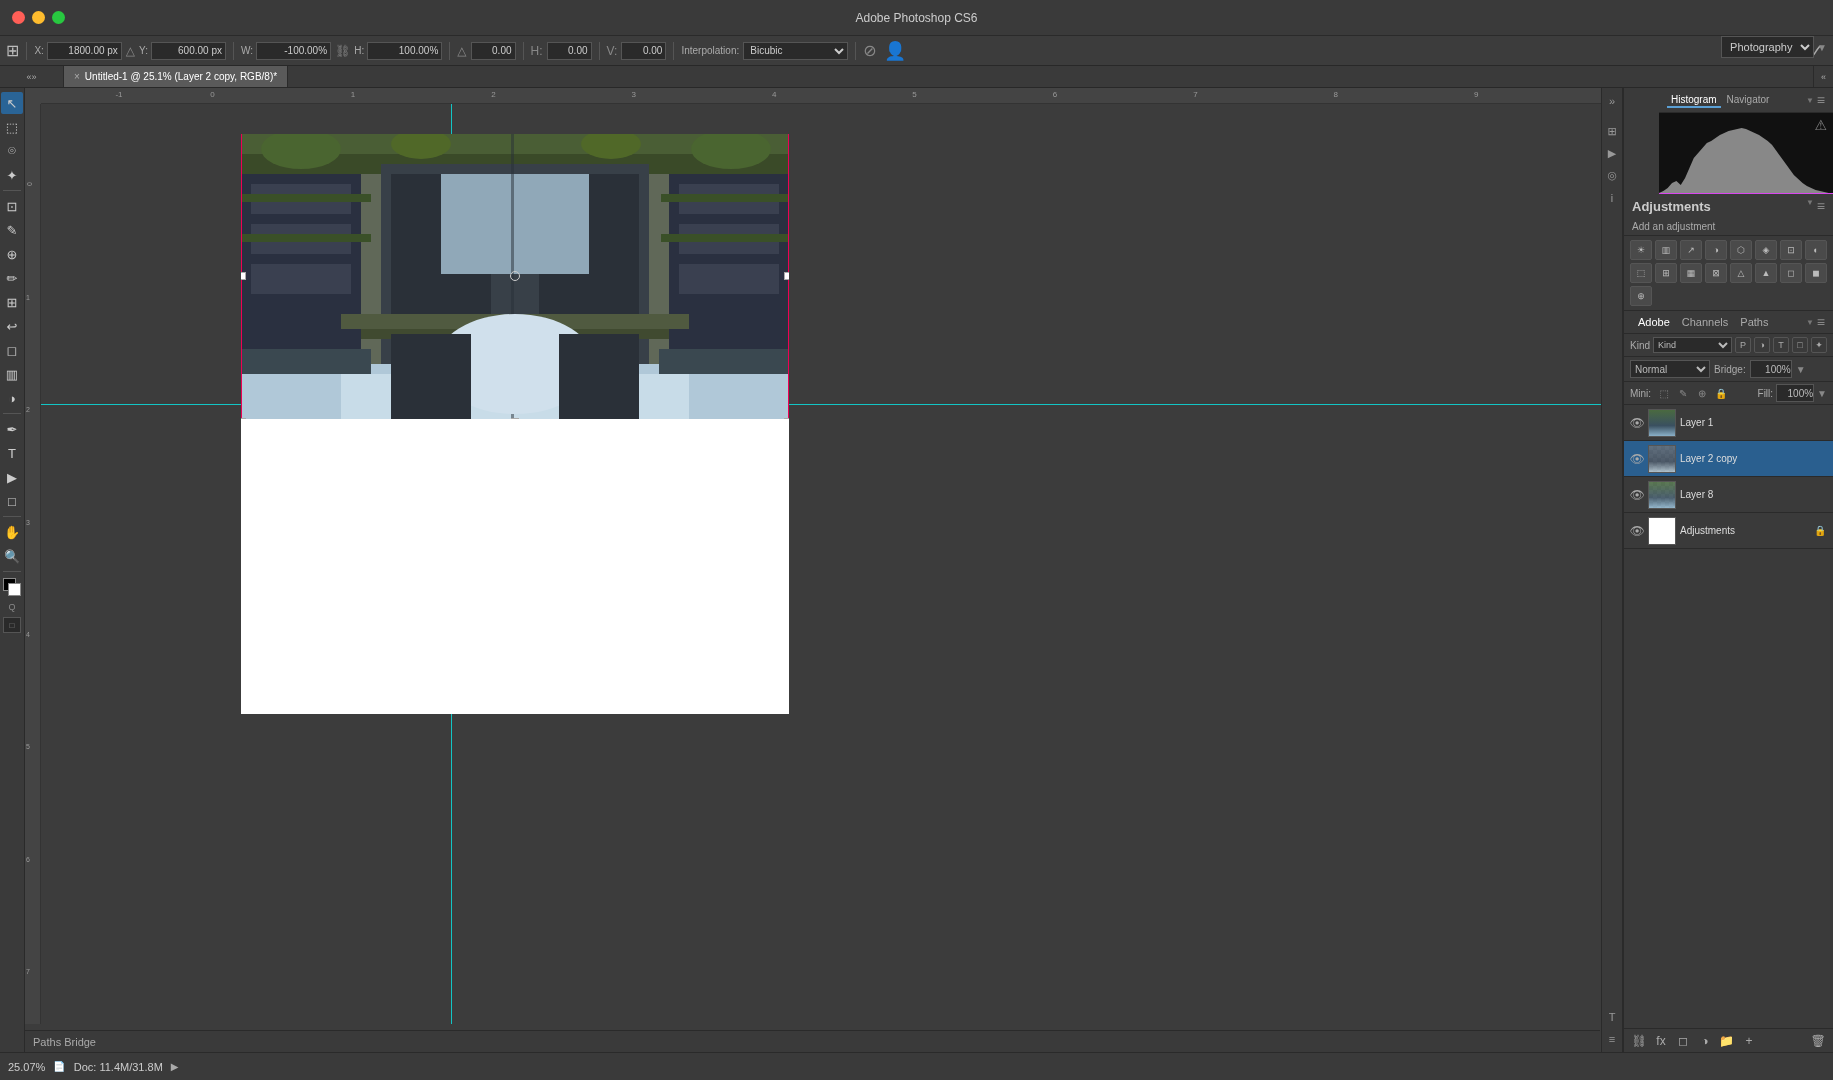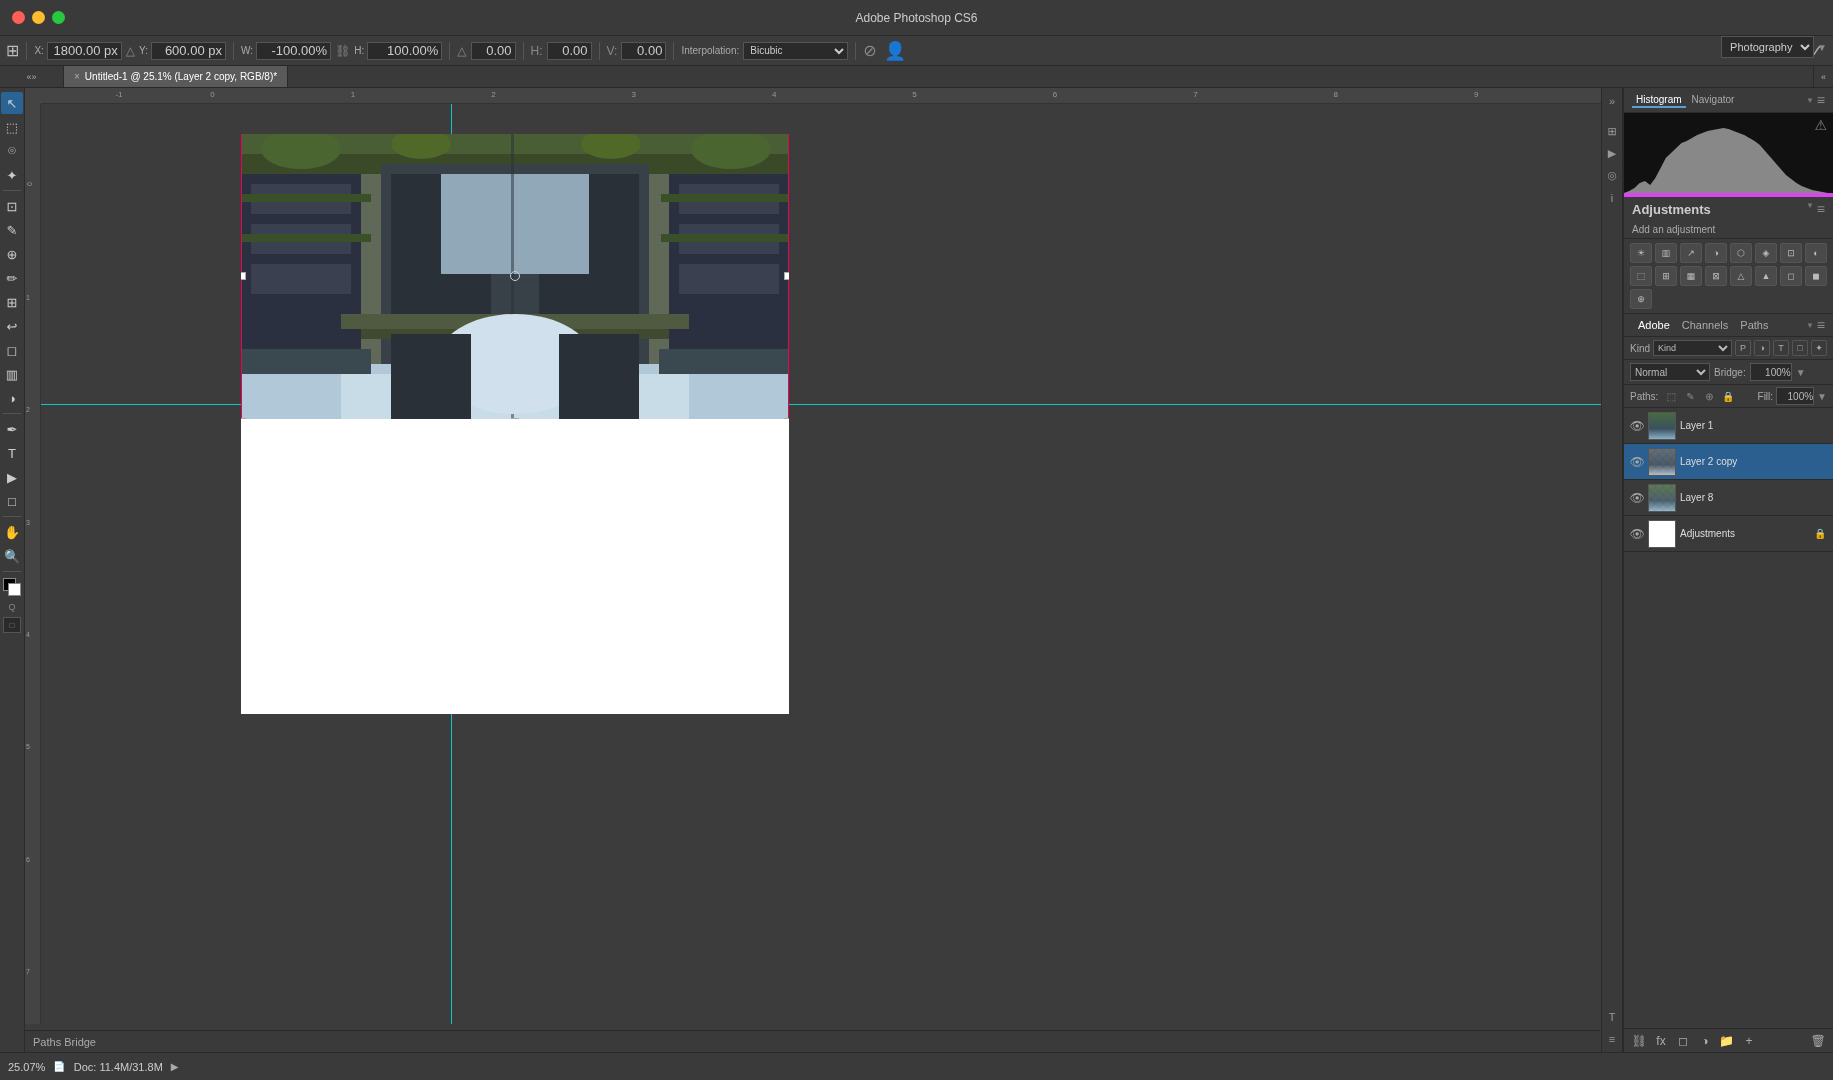--- a/index.html
+++ b/index.html
@@ -56,21 +56,21 @@
       align-items: center;
       gap: 3px;
       color: #bbb;
       font-size: 10px;
     }
     .opt-label { color: #aaa; font-size: 10px; }
     .opt-input {
       background: #2a2a2a;
       border: 1px solid #555;
       color: #ccc;
-      font-size: 13px;
+      font-size: 10px;
       height: 18px;
       width: 70px;
       padding: 0 3px;
       text-align: right;
     }
     .opt-divider {
       width: 1px;
       height: 18px;
       background: #555;
       margin: 0 3px;
@@ -279,21 +279,22 @@
     #right-panel {
       width: 210px;
       background: #3a3a3a;
       border-left: 1px solid #2a2a2a;
       display: flex;
       flex-direction: column;
     }
 
     
     #histogram-panel {
-      border-bottom: 4px solid #d946ef;
+      border-bottom: 1px solid #d946ef;
+      margin-left: 35px;
     }
     .panel-header {
       display: flex;
       align-items: center;
       justify-content: space-between;
       padding: 4px 8px;
       background: #3a3a3a;
       border-bottom: 1px solid #2a2a2a;
     }
     .panel-tabs {
@@ -915,21 +916,21 @@
           <option>Multiply</option>
           <option>Screen</option>
           <option>Overlay</option>
         </select>
         <span class="blend-label">Bridge:</span>
         <input class="blend-input" value="100%" style="">
         <span style="font-size:10px;color:#888;cursor:pointer;">▼</span>
       </div>
 
       <div class="lock-row">
-        <span class="lock-label">Paths:</span>
+        <span class="lock-label">Mini:</span>
         <button class="lock-icon-btn">⬚</button>
         <button class="lock-icon-btn">✎</button>
         <button class="lock-icon-btn">⊕</button>
         <button class="lock-icon-btn">🔒</button>
         <div style="flex:1;"></div>
         <span class="blend-label">Fill:</span>
         <input class="blend-input" value="100%" style="width: 38px;">
         <span style="font-size:10px;color:#888;cursor:pointer;">▼</span>
       </div>
 

